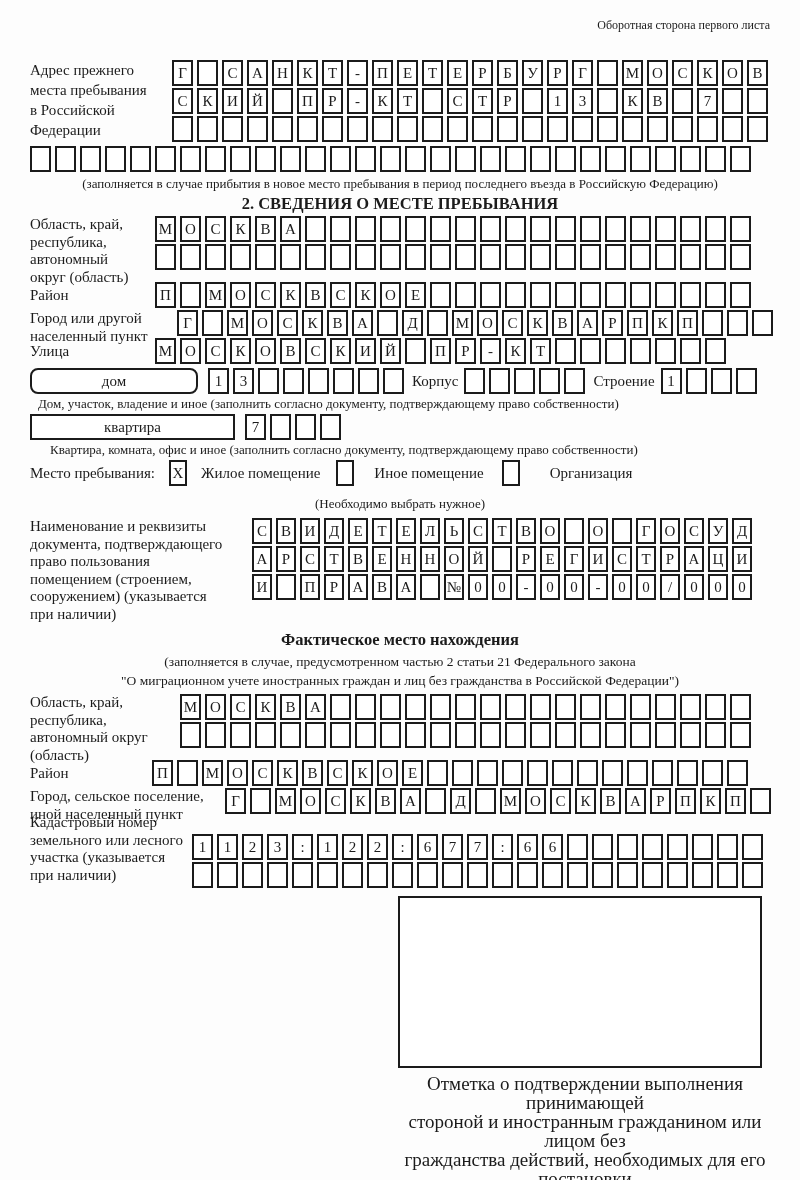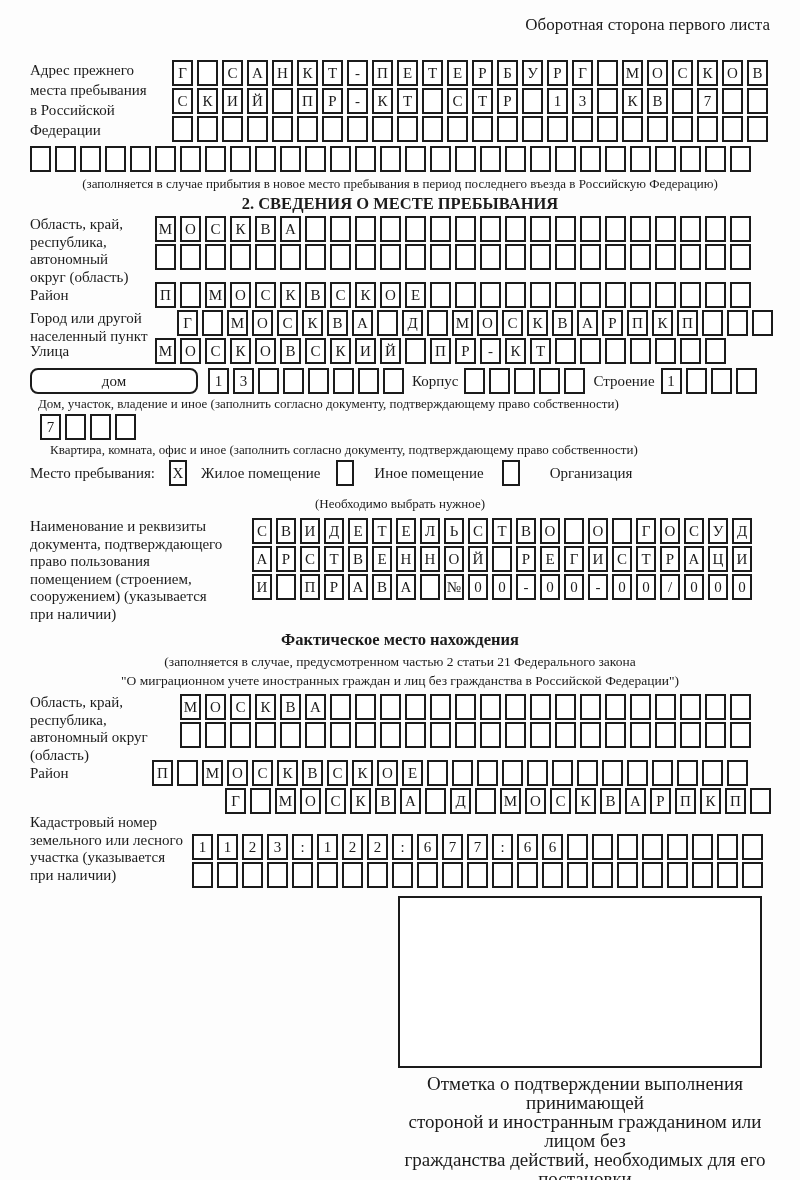--- a/index.html
+++ b/index.html
@@ -2,21 +2,21 @@
 <html><head>
 <meta charset="utf-8">
 <style>
   html,body { margin:0; padding:0; }
   body {
     width:800px; height:1180px; overflow:hidden;
     background:#fdfdfd; color:#1b1b1b;
     font-family:"Liberation Serif","DejaVu Serif",serif;
     box-sizing:border-box; padding:16px 30px 0 30px;
   }
-  .side-note { text-align:right; font-size:17px; line-height:18px; margin-bottom:26px; }
+  .side-note { text-align:right; font-size:12px; line-height:18px; margin-bottom:26px; }
 
   .row { position:relative; display:flex; align-items:center; }
   .lbl { position:absolute; left:0; top:0; font-size:15px; line-height:17.5px; }
   .lbl div { white-space:nowrap; }
   .cellcol { display:flex; flex-direction:column; gap:2px; }
   .cells { display:flex; gap:4px; }
   .cell {
     width:21px; height:26px; flex-shrink:0; box-sizing:border-box;
     border:2px solid #1b1b1b; background:#fff;
     display:flex; align-items:center; justify-content:center;
@@ -371,20 +371,21 @@
   <div class="cells" style="margin-left:6px;">
       <div class="cell">1</div>
       <div class="cell"></div>
       <div class="cell"></div>
       <div class="cell"></div>
     </div>
 </div>
 <div class="caption" id="house-caption">Дом, участок, владение и иное (заполнить согласно документу, подтверждающему право собственности)</div>
 
 <div class="row" id="apt-row">
+  <div class="wbox" style="width:205px;">квартира</div>
   <div class="cells" style="margin-left:10px;">
       <div class="cell">7</div>
       <div class="cell"></div>
       <div class="cell"></div>
       <div class="cell"></div>
     </div>
 </div>
 <div class="caption" id="apt-caption">Квартира, комната, офис и иное (заполнить согласно документу, подтверждающему право собственности)</div>
 
 <div class="row" id="stay-row">
@@ -571,20 +572,24 @@
       <div class="cell"></div>
       <div class="cell"></div>
       <div class="cell"></div>
       <div class="cell"></div>
       <div class="cell"></div>
       <div class="cell"></div>
     </div>
 </div>
 
 <div class="row" id="fact-city">
+  <div class="lbl" style="width:195px;">
+    <div>Город, сельское поселение,</div>
+    <div>иной населенный пункт</div>
+  </div>
   <div class="cells" style="margin-left:195px;">
       <div class="cell">Г</div>
       <div class="cell"></div>
       <div class="cell">М</div>
       <div class="cell">О</div>
       <div class="cell">С</div>
       <div class="cell">К</div>
       <div class="cell">В</div>
       <div class="cell">А</div>
       <div class="cell"></div>

